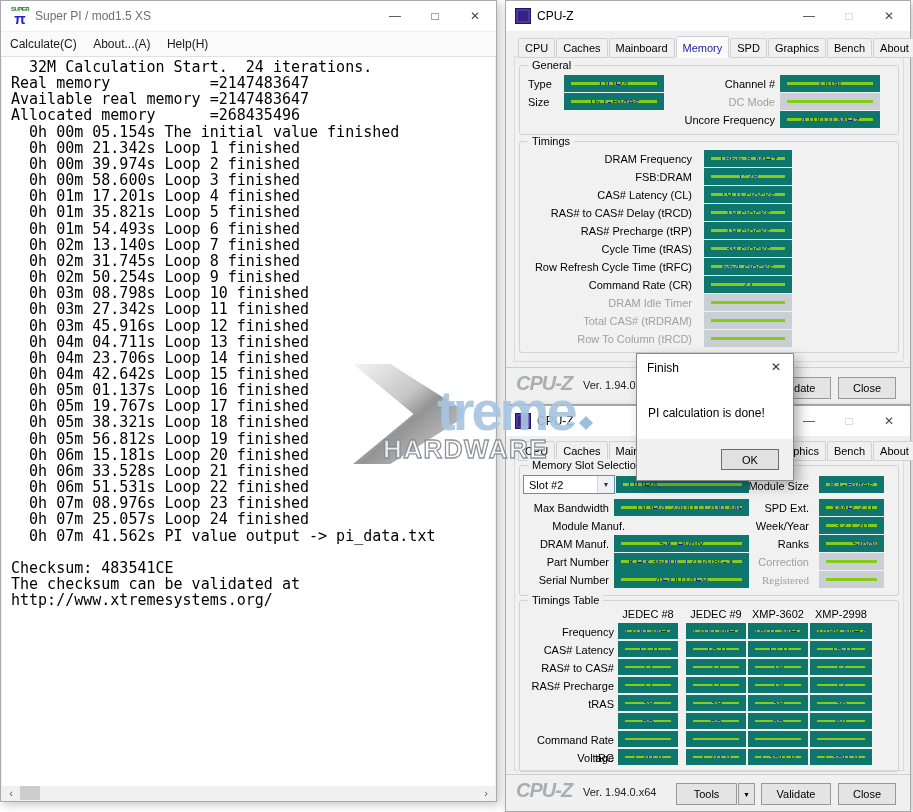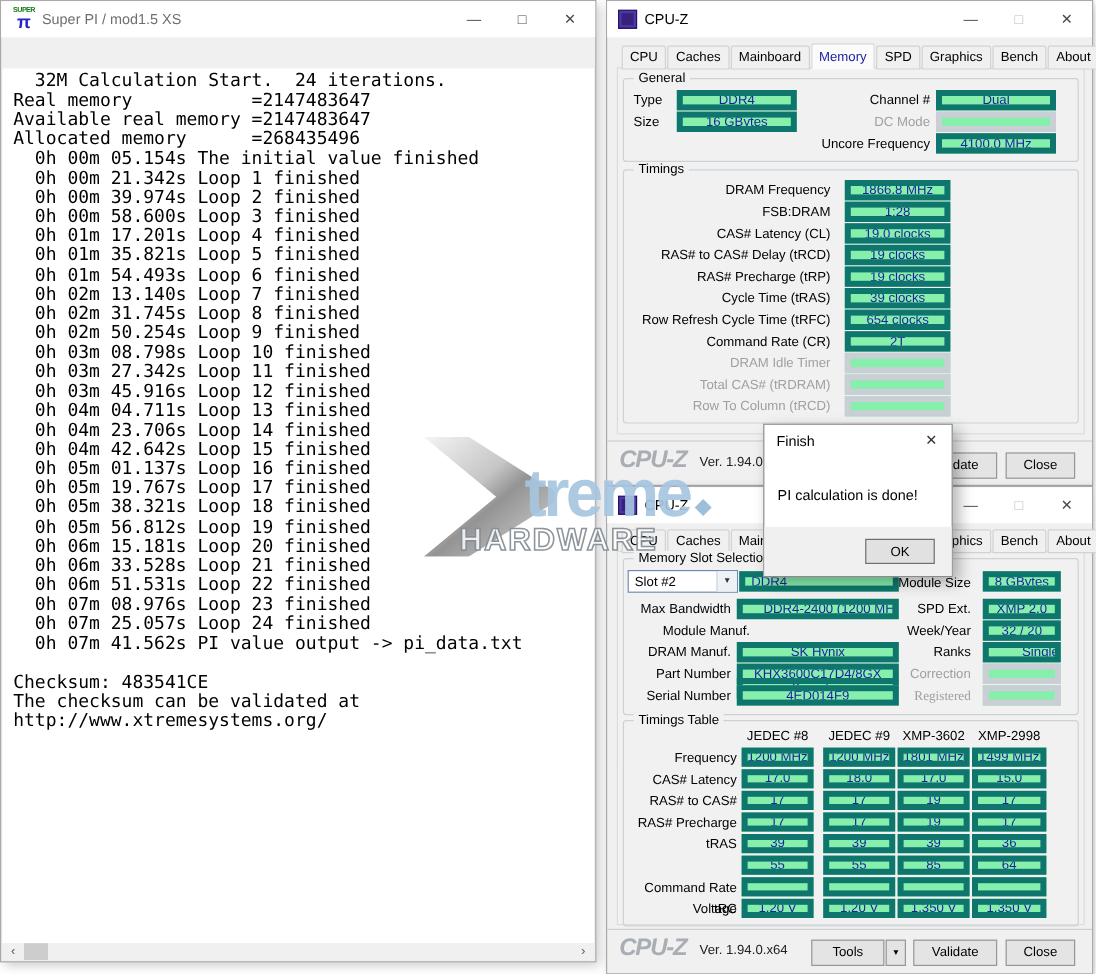--- a/index.html
+++ b/index.html
@@ -20,21 +20,21 @@
 .tabs { position:absolute; display:flex; align-items:flex-end; }
 .tab { font-size:11px; padding:3px 6px; border:1px solid #d2d2d2; border-radius:2px 2px 0 0; margin-right:1px; color:#000; background:#f0f0f0; white-space:nowrap; }
 .tab.active { color:#1d1da0; background:#fbfbfb; padding-top:5px; border-bottom:1px solid #fbfbfb; }
 .tabpage { position:absolute; border:1px solid #dcdcdc; background:#f1f1f1; }
 
 .grp { position:absolute; border:1px solid #ccd3d8; border-radius:3px; }
 .grp-label { position:absolute; top:-7px; left:8px; font-size:11px; background:#f1f1f1; padding:0 4px; color:#000; white-space:nowrap; }
 .lbl { position:absolute; font-size:11px; color:#000; display:flex; align-items:center; justify-content:flex-end; height:17px; white-space:nowrap; }
 .lbl.left { justify-content:flex-start; }
 .lbl.dis { color:#a0a0a0; }
-.fld { position:absolute; height:17px; border:5px solid #0f766e; background:#86efac; color:#1d1da0; font-size:11px; display:flex; align-items:center; justify-content:center; white-space:nowrap; overflow:hidden; }
+.fld { position:absolute; height:17px; border:7px solid #0f766e; background:#84cc16; color:#1d1da0; font-size:11px; display:flex; align-items:center; justify-content:center; white-space:nowrap; overflow:hidden; }
 .fld.dis { border-color:#c9cfd4; }
 
 .btn { position:absolute; background:#e4e4e4; border:1px solid #979797; font-size:11px; display:flex; align-items:center; justify-content:center; color:#000; }
 .logo { position:absolute; font-size:20px; font-weight:bold; font-style:italic; color:#a9aeb4; letter-spacing:-1px; }
 .ver { position:absolute; font-size:11px; color:#222; }
 .footer-sep { position:absolute; left:0; right:0; border-top:1px solid #cfcfcf; }
 
 .sp-menu { position:absolute; left:0; right:0; top:31px; height:25px; background:#fafafa; border-bottom:1px solid #e0e0e0; }
 .sp-menu-item { display:inline-block; font-size:12px; color:#1b1b1b; margin-top:5px; margin-right:12px; }
 .sp-client { position:absolute; left:1px; right:1px; top:56px; bottom:15px; background:#fff; overflow:hidden; }
@@ -70,20 +70,25 @@
     <span class="sp-ico">
       <span class="sp-ico-super">SUPER</span>
       <span class="sp-ico-pi">π</span>
     </span>
     <span class="title-text" style="color:#6f6f6f;left:34px;">Super PI / mod1.5 XS</span>
     <div class="win-btns">
       <div class="win-btn">—</div>
       <div class="win-btn">□</div>
       <div class="win-btn">✕</div>
     </div>
+  </div>
+  <div class="sp-menu">
+    <span class="sp-menu-item" style="margin-left:9px;">Calculate(C)</span>
+    <span class="sp-menu-item">About...(A)</span>
+    <span class="sp-menu-item">Help(H)</span>
   </div>
   <div class="sp-client">
     <pre class="sp-out">  32M Calculation Start.  24 iterations.
 Real memory           =2147483647
 Available real memory =2147483647
 Allocated memory      =268435496
   0h 00m 05.154s The initial value finished
   0h 00m 21.342s Loop 1 finished
   0h 00m 39.974s Loop 2 finished
   0h 00m 58.600s Loop 3 finished

